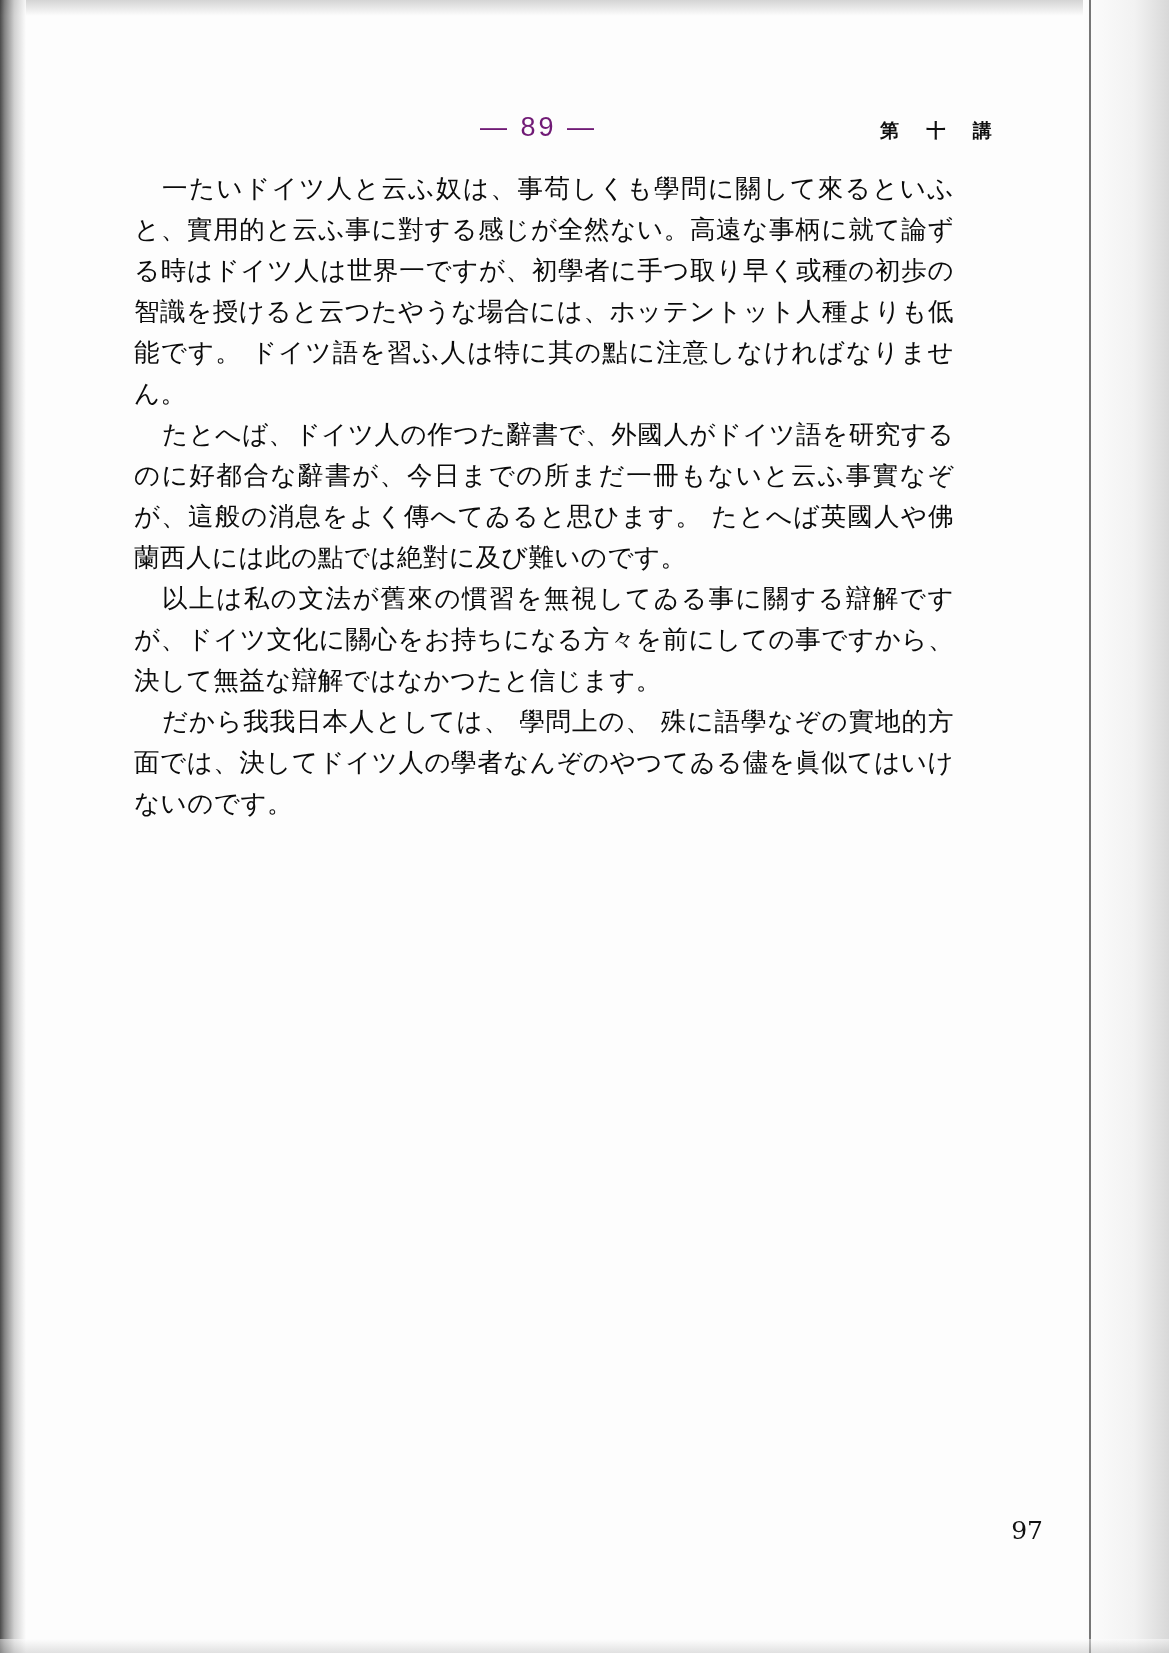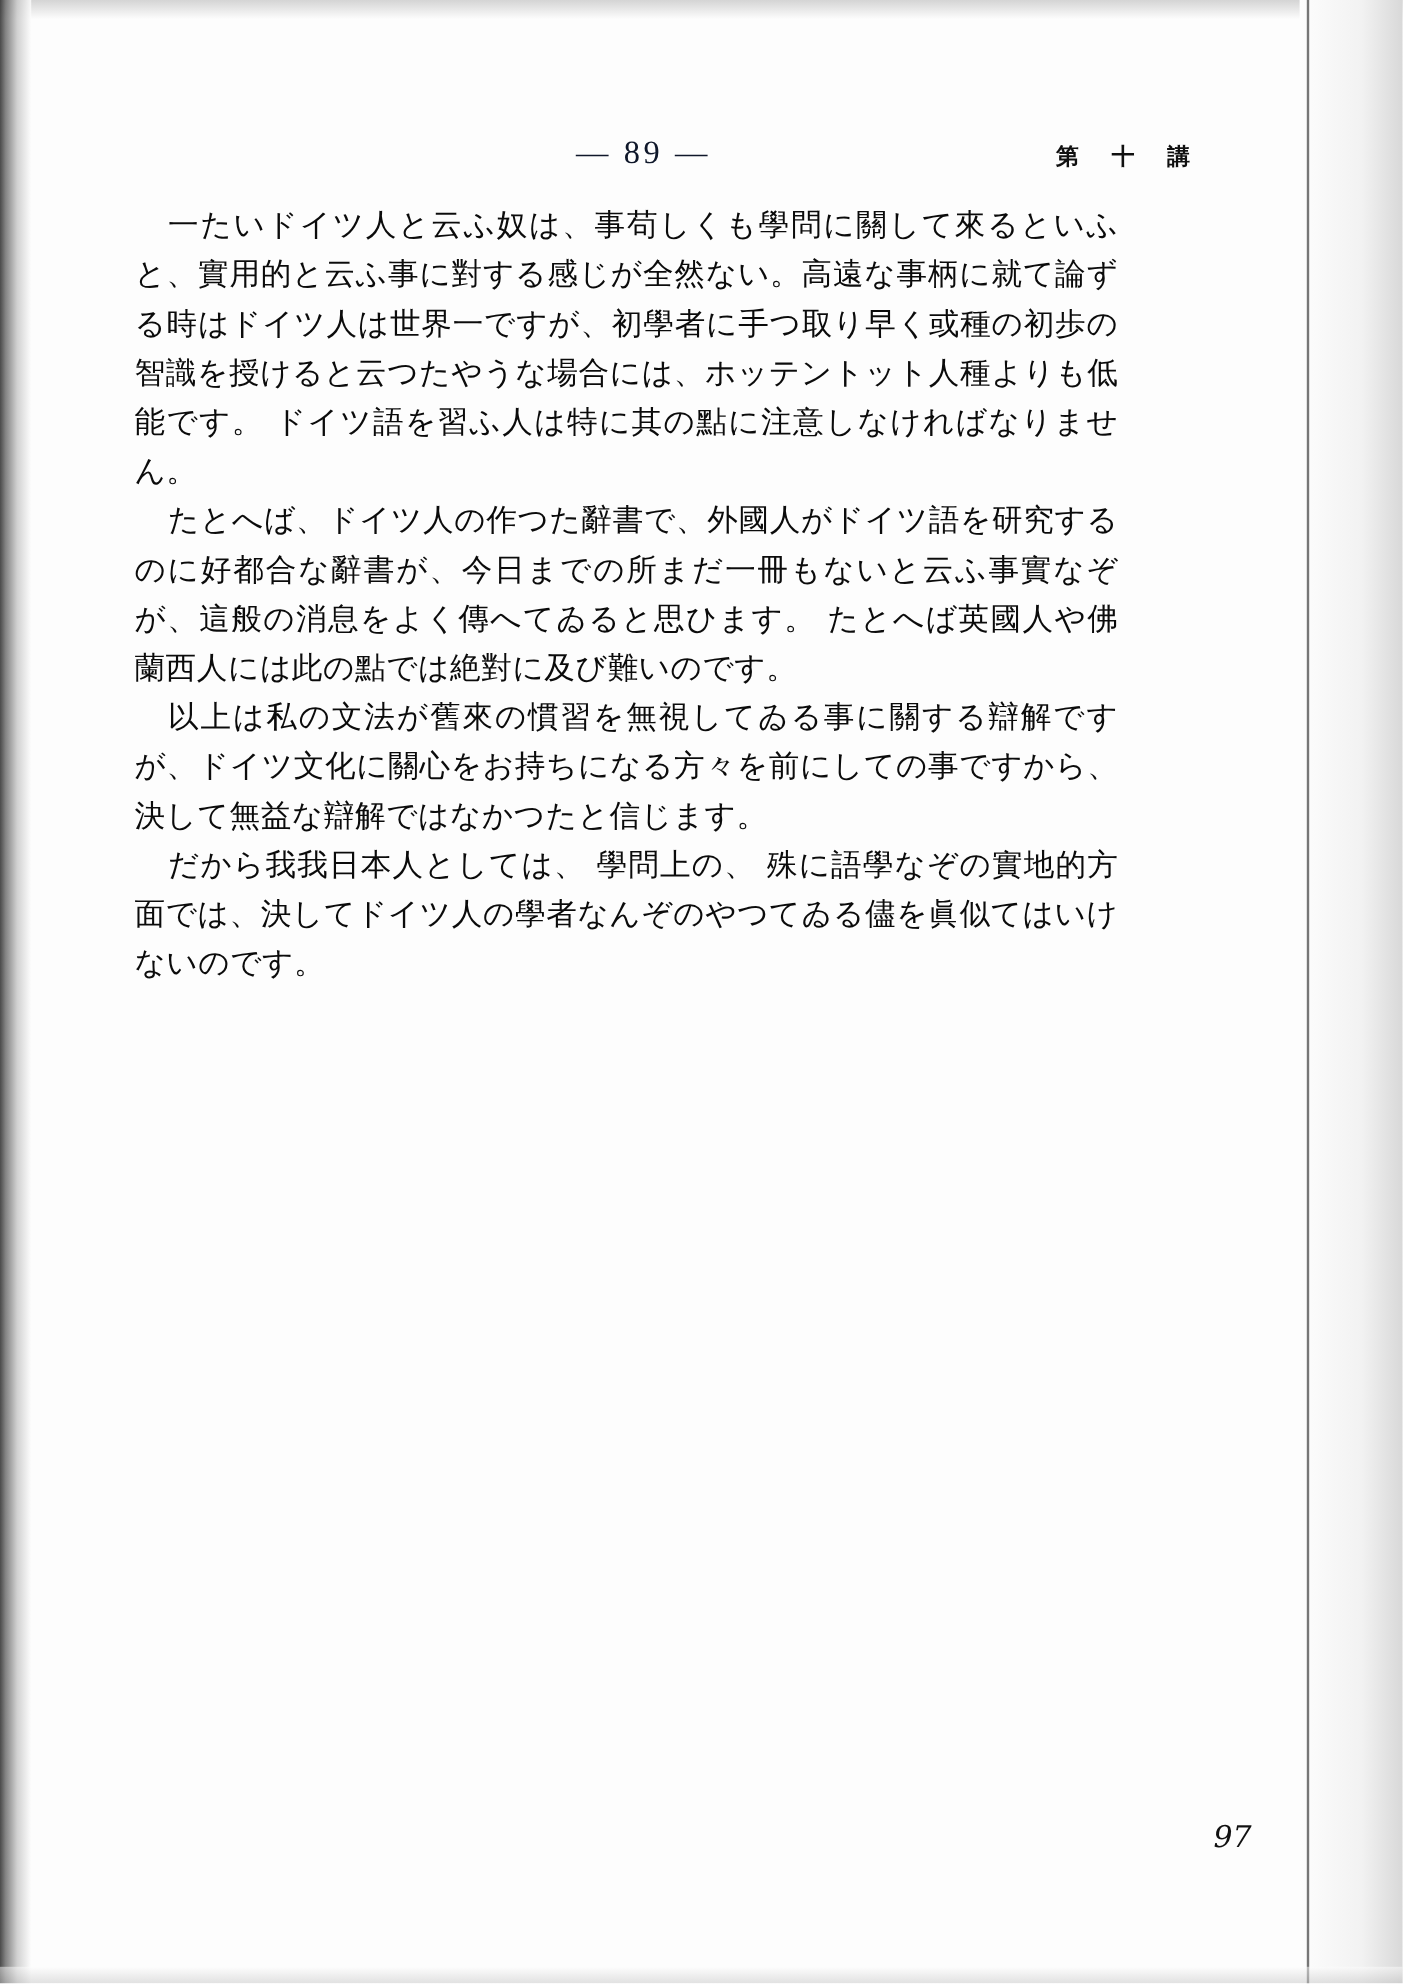--- a/index.html
+++ b/index.html
@@ -66,40 +66,40 @@
     position: absolute;
     top: 112px;
     left: 120px;
     width: 880px;
     height: 34px;
   }
   .folio {
     position: absolute;
     left: 360px;
     top: 0;
-    font-family: Liberation Serif, serif;
+    font-family: Liberation Sans, sans-serif;
     font-size: 27px;
     letter-spacing: 3px;
-    color: #0f172a;
+    color: #701a75;
   }
   .chapter-head {
     position: absolute;
     left: 760px;
     top: 6px;
     font-family: Liberation Mono, monospace;
     font-size: 19px;
     font-weight: bold;
     letter-spacing: 8px;
     color: #101010;
   }
 
   
   .body-text {
     position: absolute;
-    left: 112px;
+    left: 134px;
     top: 168px;
     width: 820px;
     font-family: "DejaVu Sans", sans-serif;
     font-size: 25.5px;
     line-height: 41px;
     color: #0b0b0b;
     text-align: justify;
     text-justify: inter-character;
   }
   .body-text p {
@@ -107,21 +107,20 @@
     text-indent: 1.1em;
     letter-spacing: 0.5px;
   }
 
   
   .page-number {
     position: absolute;
     right: 126px;
     bottom: 108px;
     font-family: "DejaVu Serif", serif;
-    font-style: italic;
     font-size: 25px;
     color: #111;
   }
 </style>
 </head>
 <body>
 
 <div class="page">
 
   <div class="edge-top"></div>

